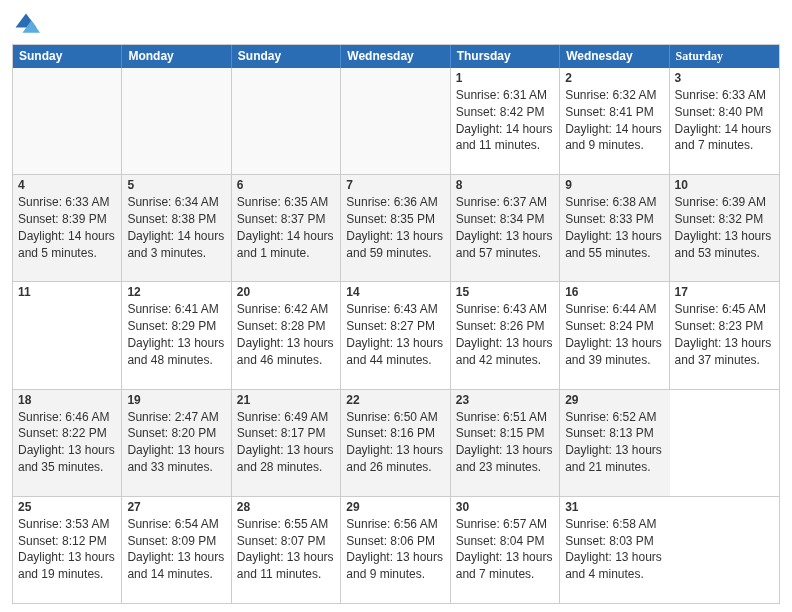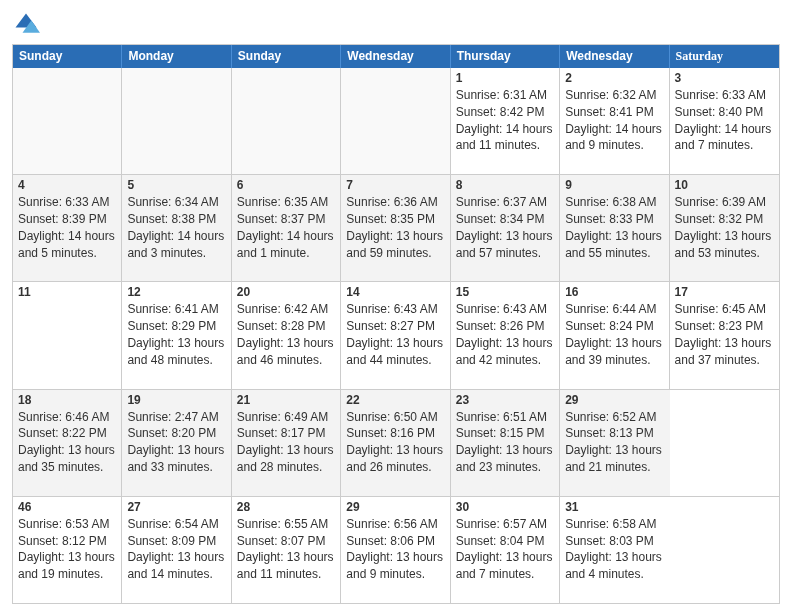--- a/index.html
+++ b/index.html
@@ -310,22 +310,22 @@
           <div class="cal-cell alt">
             <span class="day-num">29</span>
             <div class="day-info">Sunrise: 6:52 AM
 Sunset: 8:13 PM
 Daylight: 13 hours
 and 21 minutes.</div>
           </div>
         </div>
         <div class="cal-row">
           <div class="cal-cell">
-            <span class="day-num">46</span>
-            <div class="day-info">Sunrise: 6:53 AM
+            <span class="day-num">25</span>
+            <div class="day-info">Sunrise: 3:53 AM
 Sunset: 8:12 PM
 Daylight: 13 hours
 and 19 minutes.</div>
           </div>
           <div class="cal-cell">
             <span class="day-num">27</span>
             <div class="day-info">Sunrise: 6:54 AM
 Sunset: 8:09 PM
 Daylight: 13 hours
 and 14 minutes.</div>

